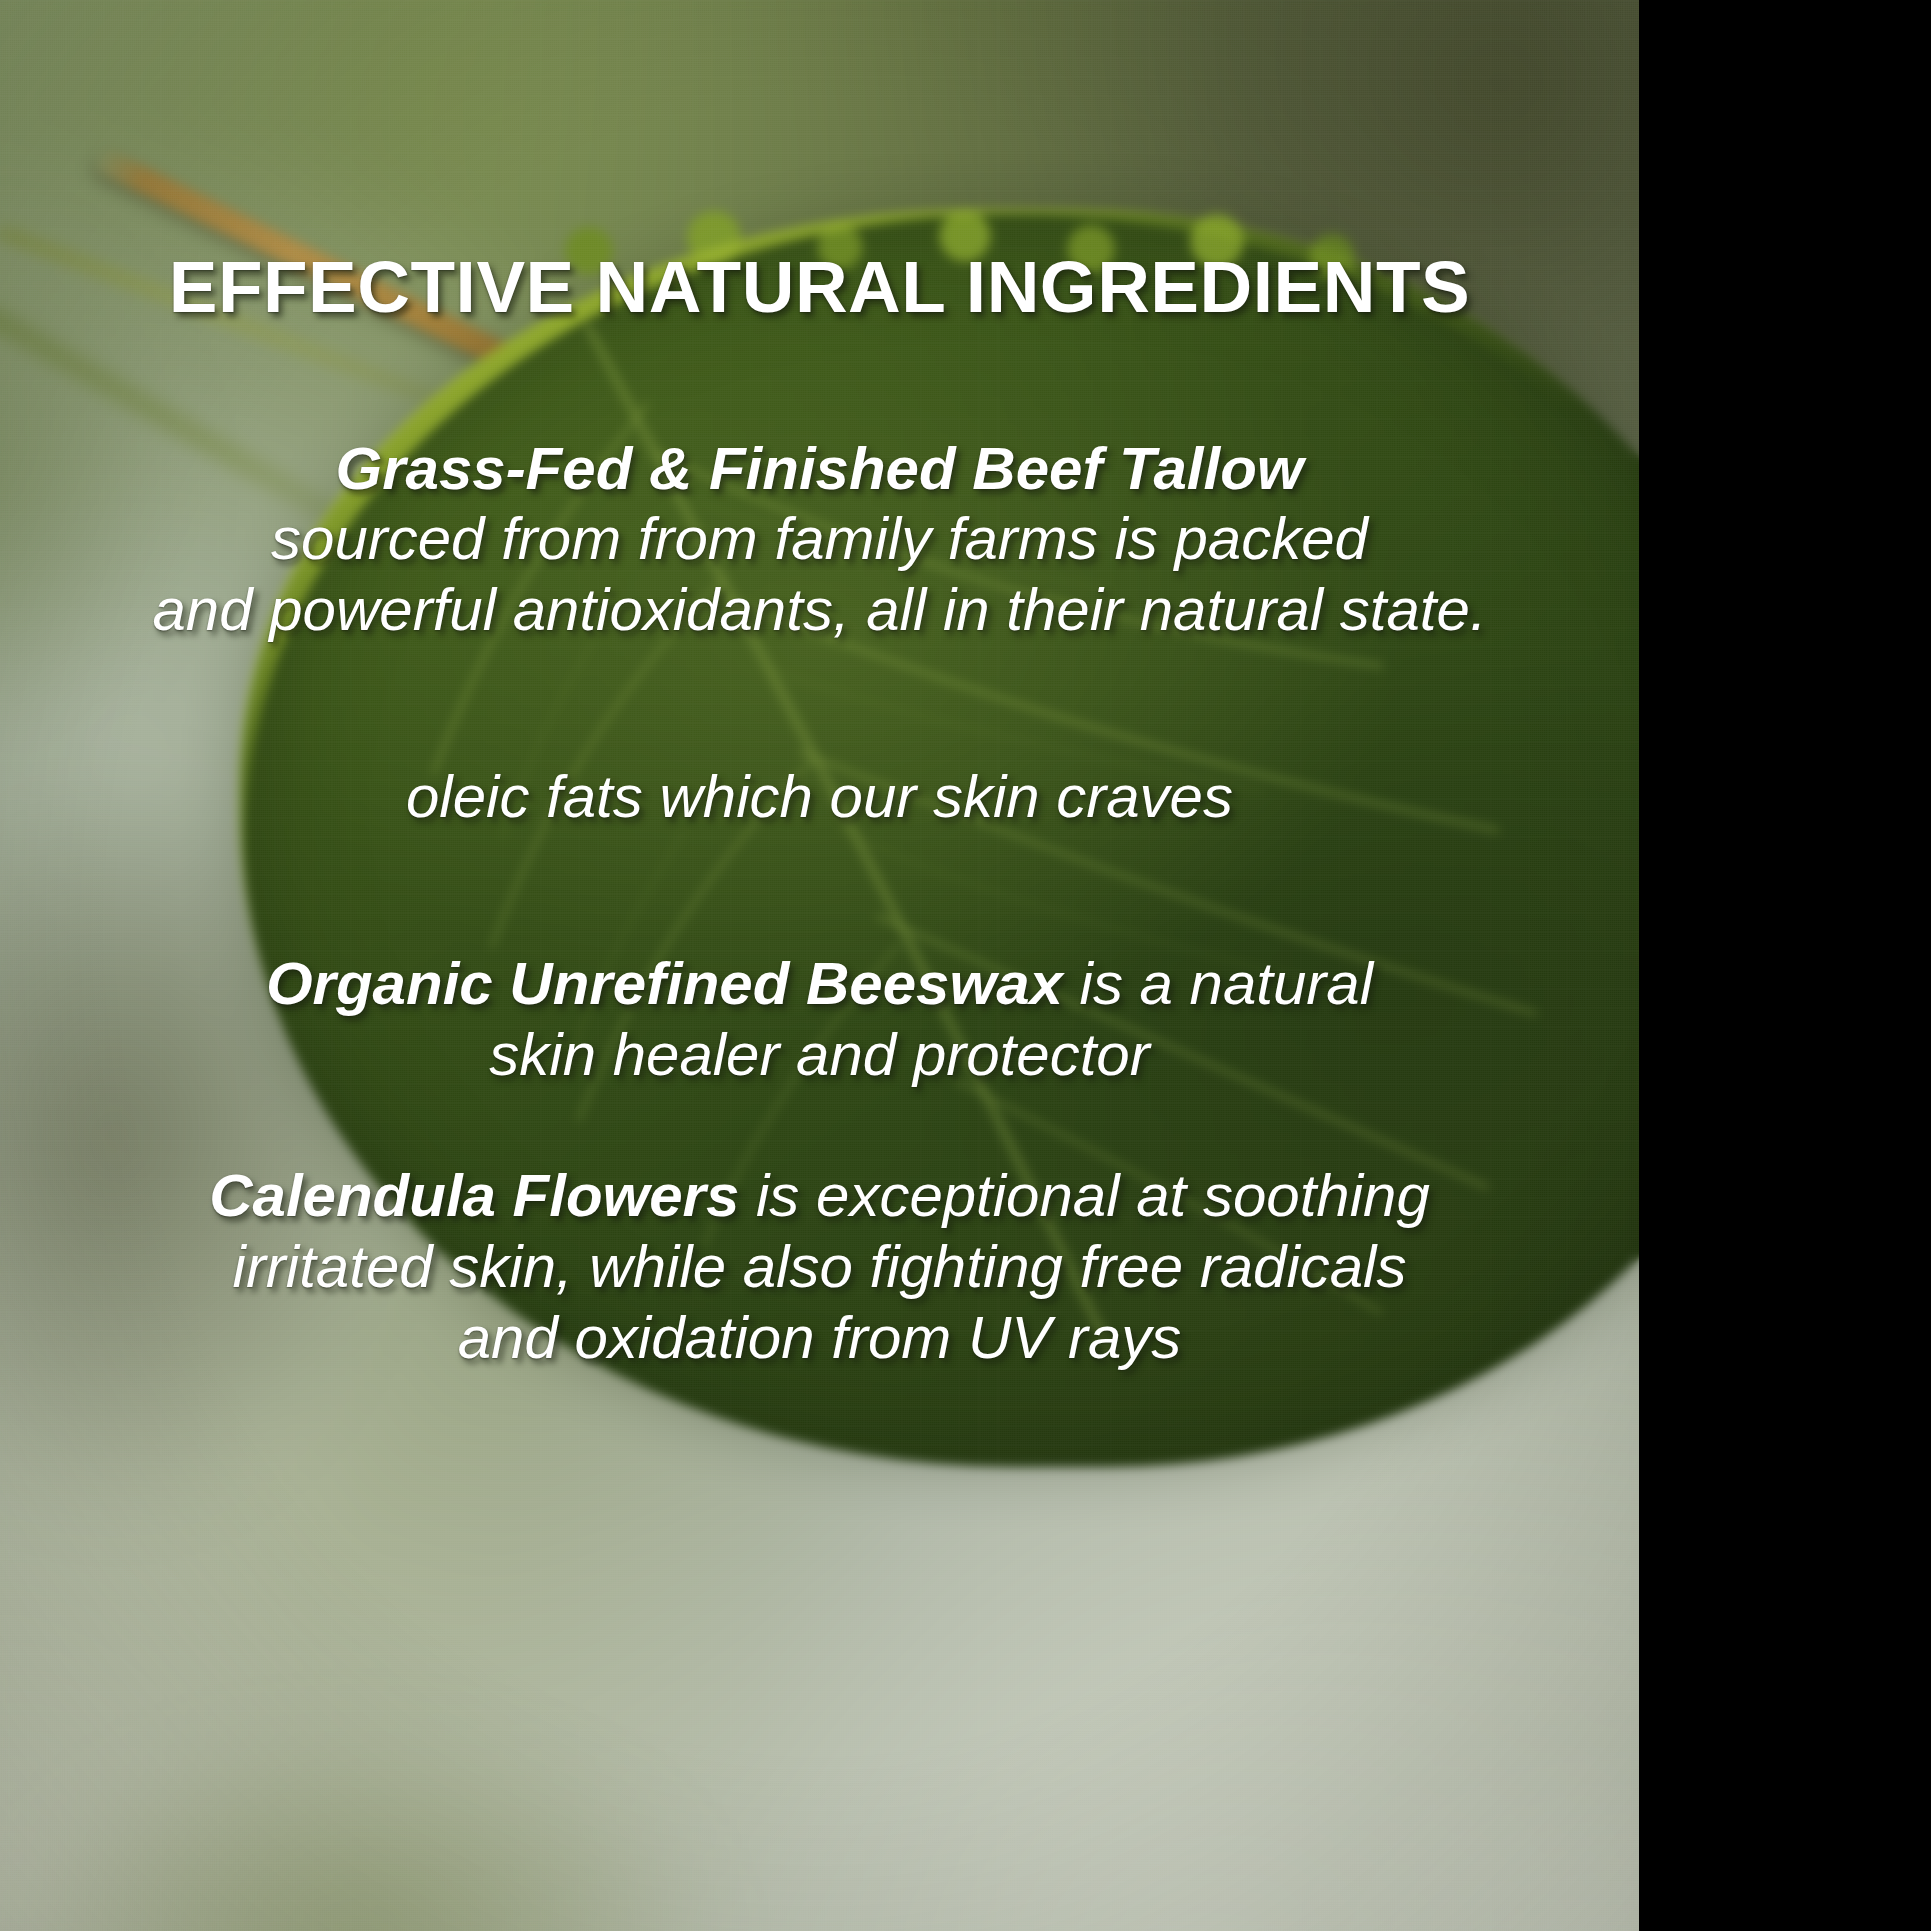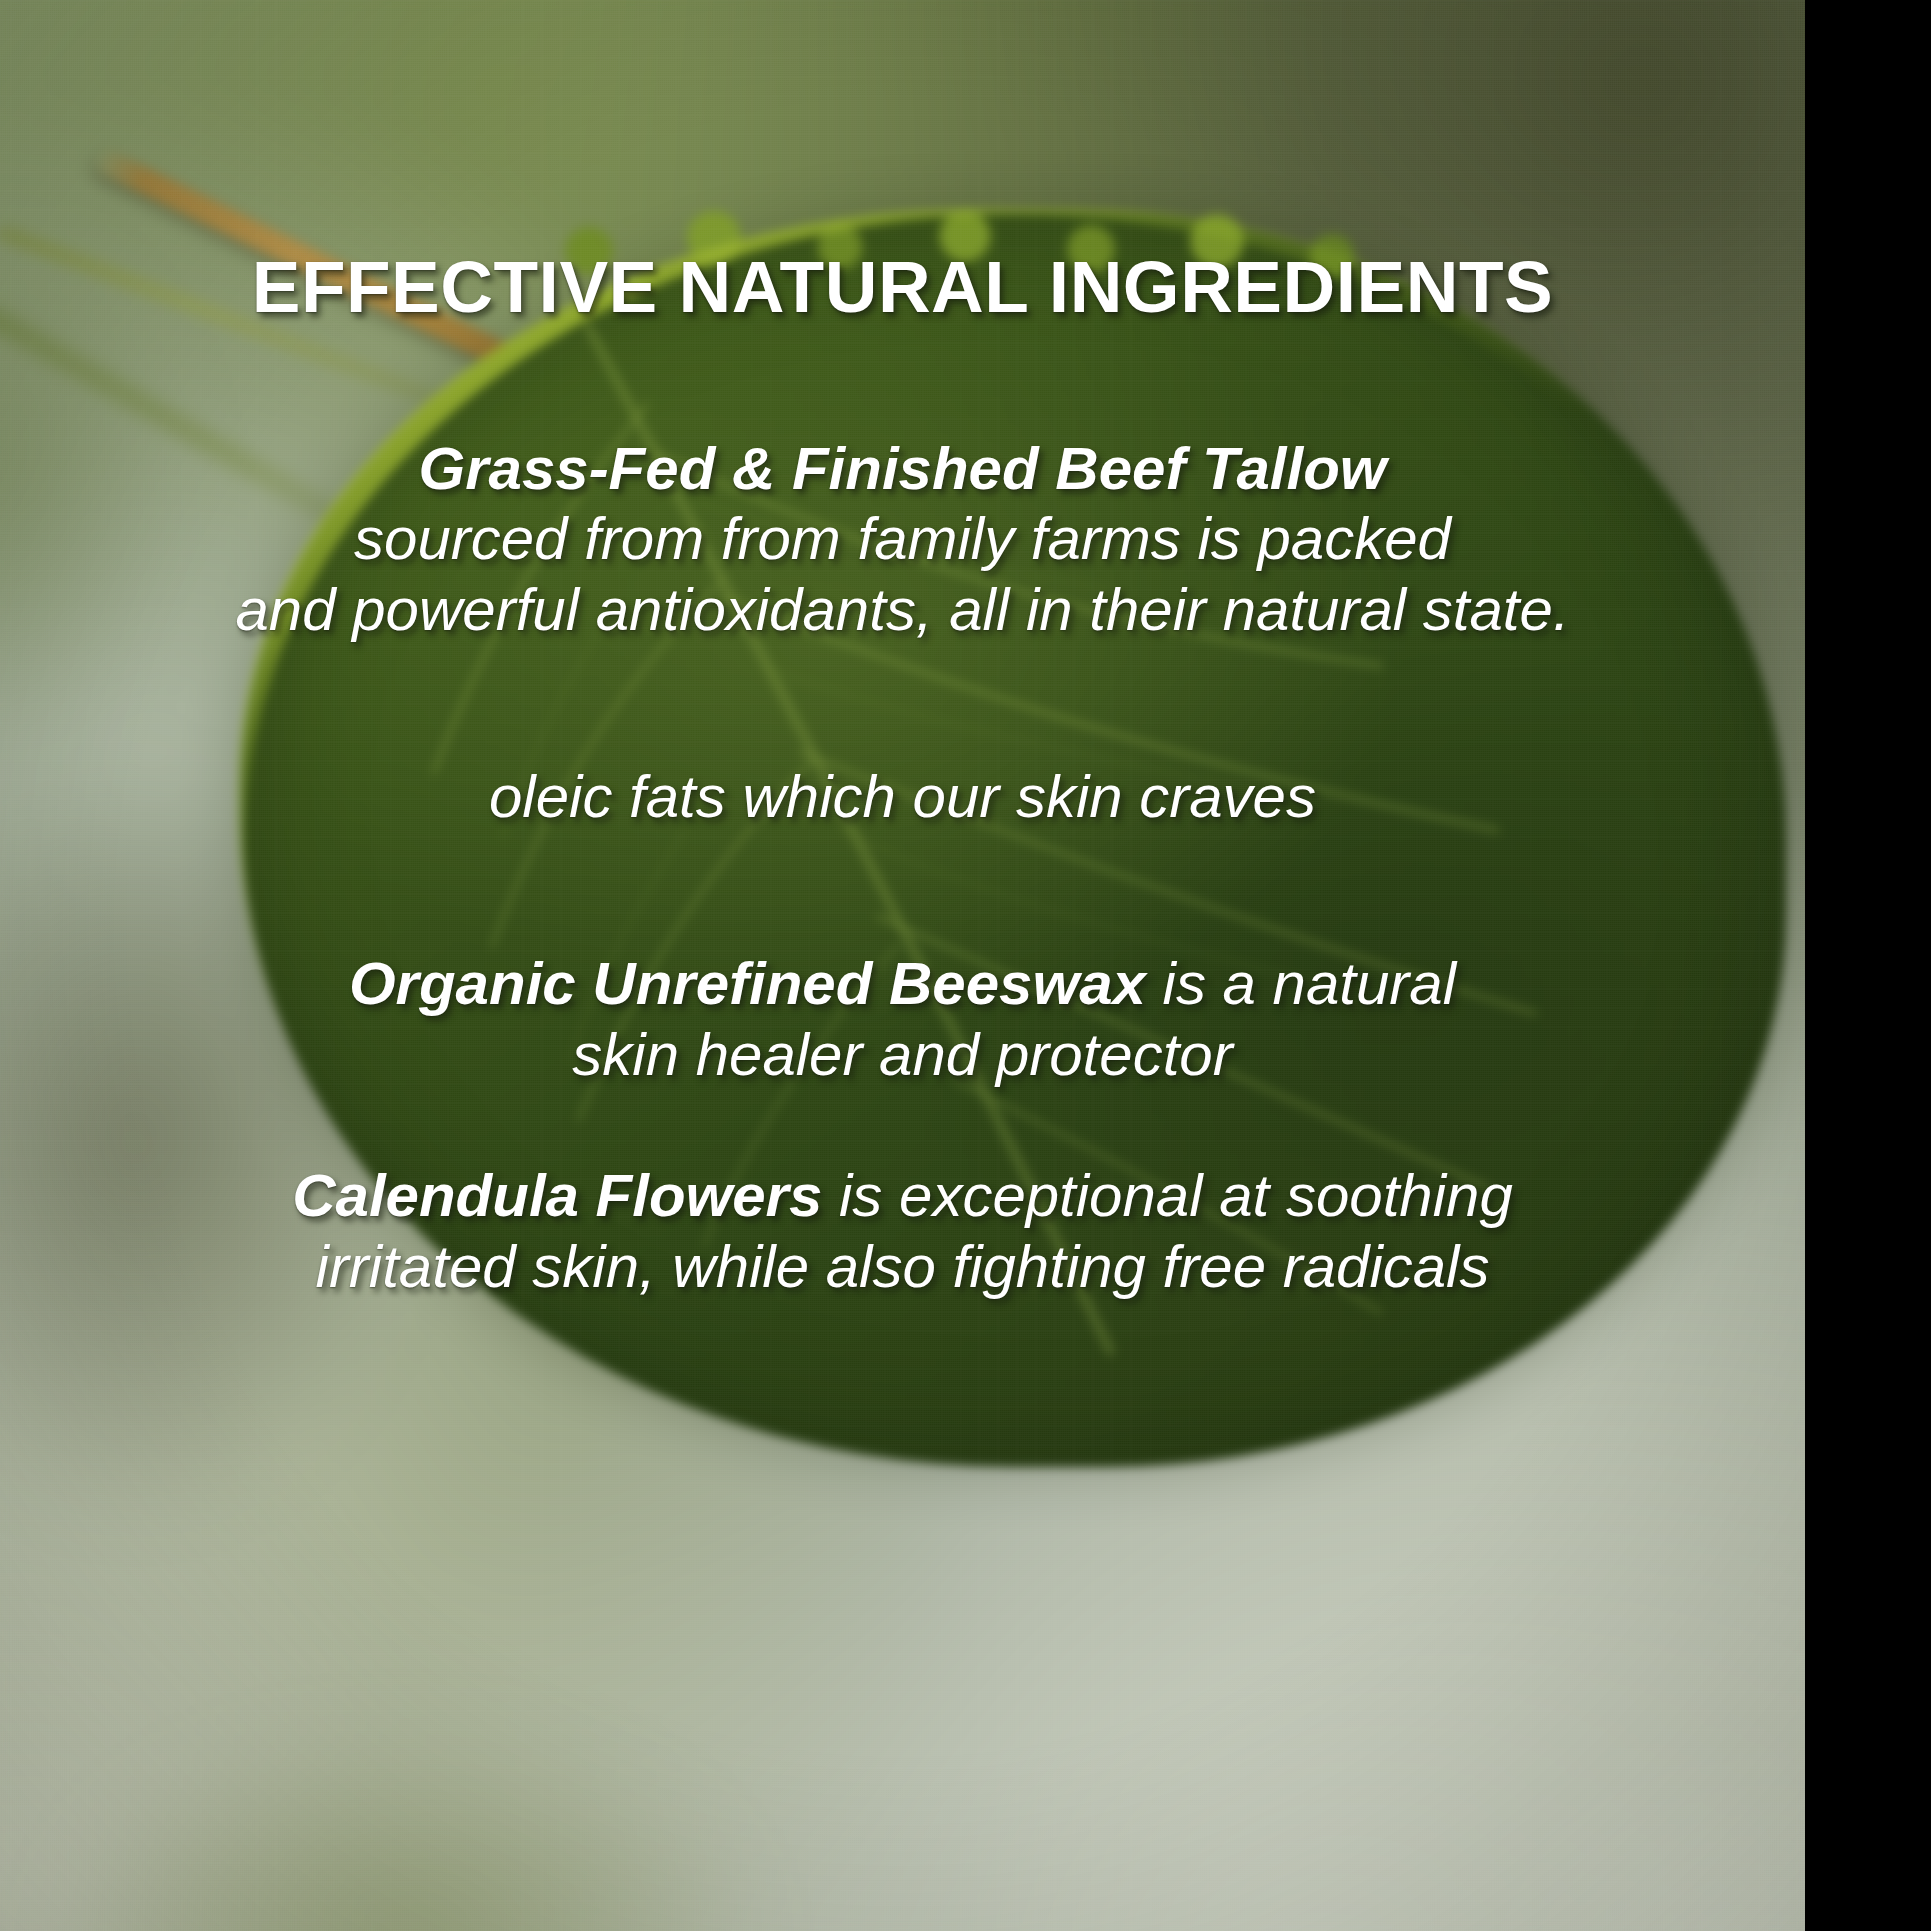--- a/index.html
+++ b/index.html
@@ -3,21 +3,21 @@
 <meta charset="utf-8">
 <title>Effective Natural Ingredients</title>
 <style>
   html, body {
     margin: 0;
     padding: 0;
     background: #000;
   }
   #stage {
     position: relative;
-    width: 1805px;
+    width: 1639px;
     height: 1931px;
     overflow: hidden;
     font-family: "Liberation Sans", sans-serif;
     background: #a21caf;
   }
 
   
   .bg-layer {
     position: absolute;
     inset: -135px;
@@ -268,17 +268,18 @@
     </div>
 
     <div class="block" id="block-3">
       <span class="line"><span class="bold">Organic Unrefined Beeswax</span><span> is a natural</span></span>
       <span class="line">skin healer and protector</span>
     </div>
 
     <div class="block" id="block-4">
       <span class="line"><span class="bold">Calendula Flowers</span><span> is exceptional at soothing</span></span>
       <span class="line">irritated skin, while also fighting free radicals</span>
+      <span class="line">and oxidation from UV rays</span>
     </div>
 
   </div>
 </div>
 
 
 </body></html>

